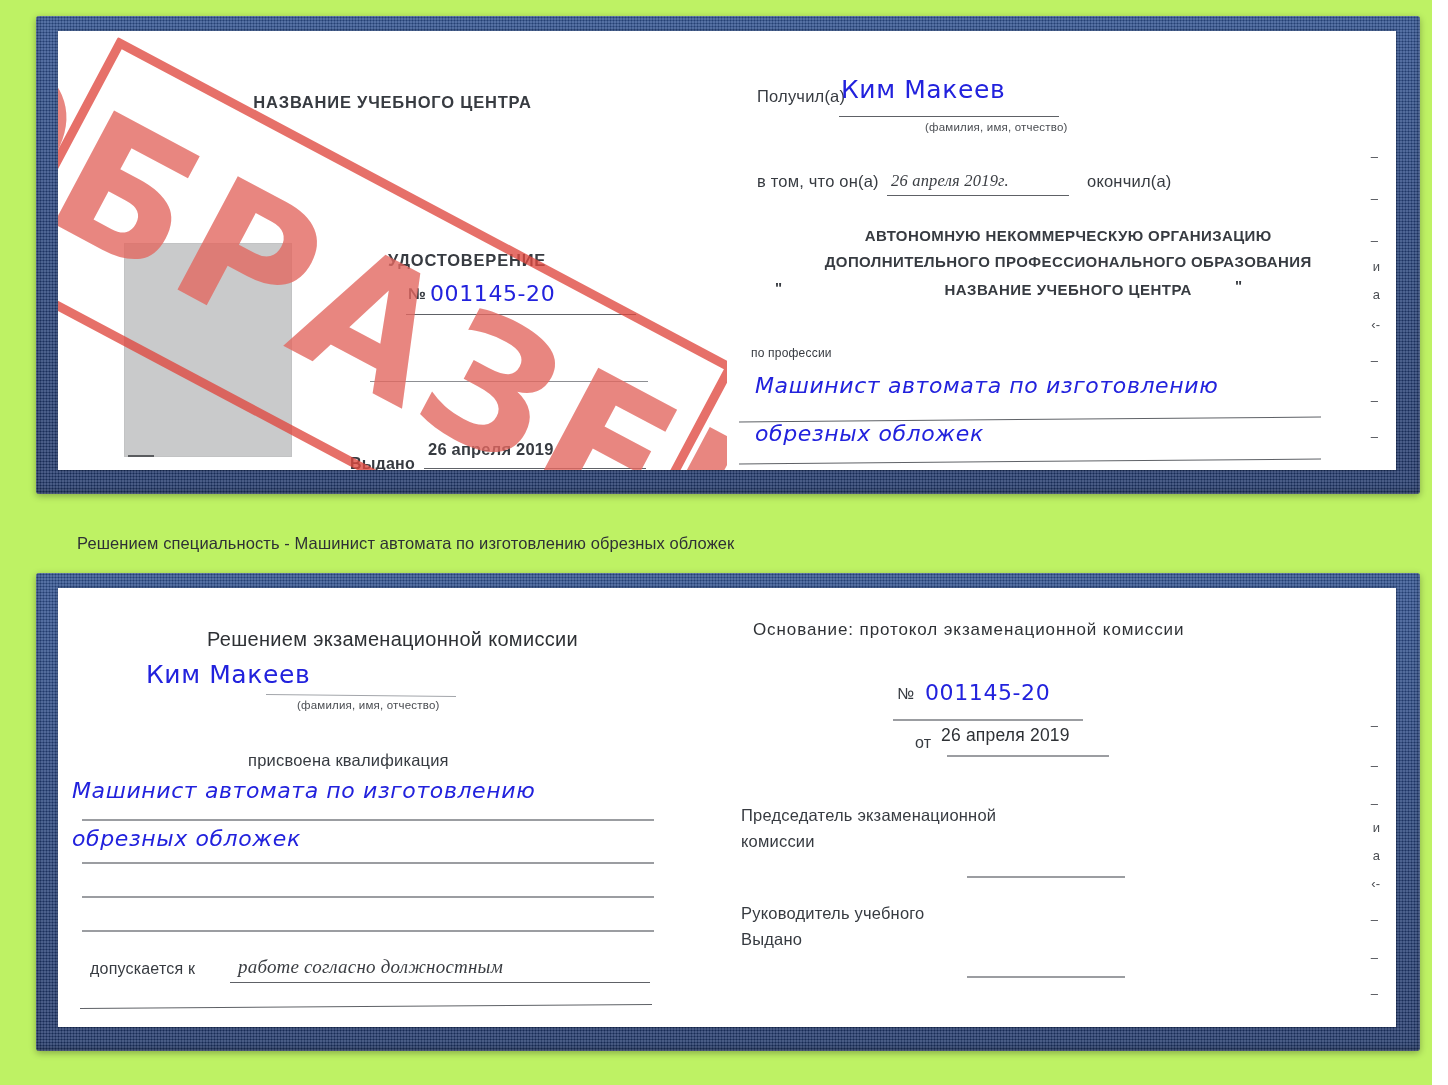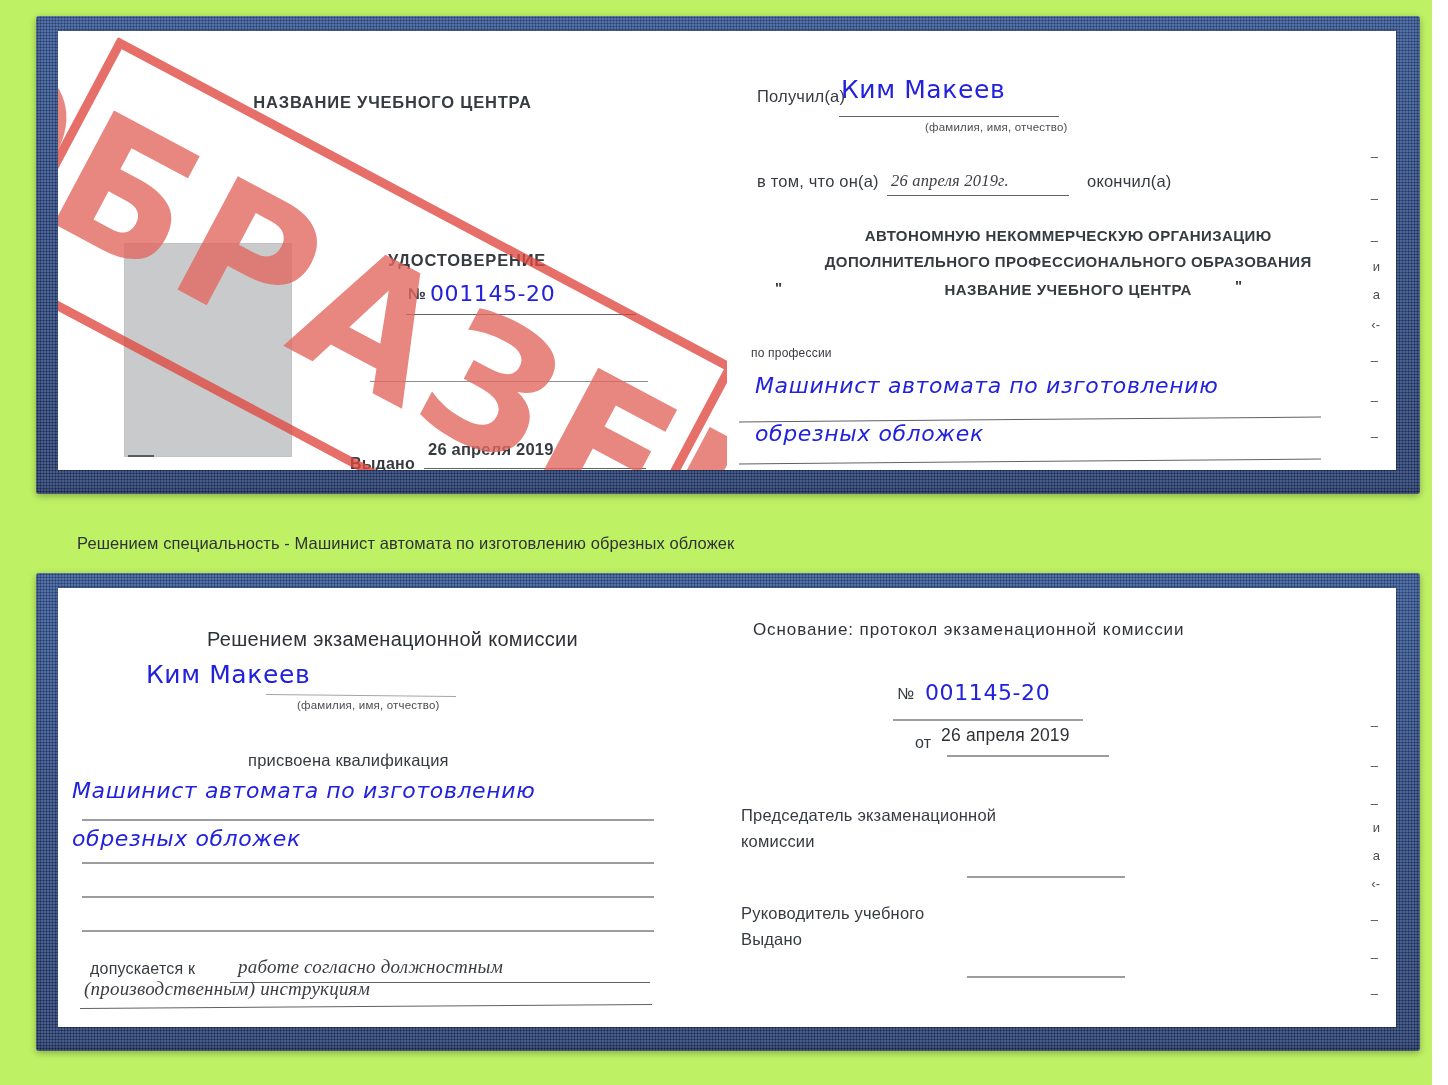--- a/index.html
+++ b/index.html
@@ -237,21 +237,20 @@
         <div class="t hand" style="left:14px; top:238px; font-size:22px;">обрезных обложек</div>
         <div class="rule" style="left:24px; top:274px; width:572px; height:2px; background:#9b9da1;"></div>
 
         <div class="rule" style="left:24px; top:308px; width:572px; height:2px; background:#9b9da1;"></div>
         <div class="rule" style="left:24px; top:342px; width:572px; height:2px; background:#9b9da1;"></div>
 
         <div class="t" style="left:32px; top:372px; font-size:16px;">допускается к</div>
         <div class="t serif-ital" style="left:180px; top:368px; font-size:19px;">работе согласно должностным</div>
         <div class="rule dark" style="left:172px; top:394px; width:420px;"></div>
 
-        <div class="t serif-ital" style="left:26px; top:390px; font-size:19px;">(производственным) инструкциям</div>
         <div class="rule dark" style="left:22px; top:418px; width:572px; transform:rotate(-0.4deg);"></div>
 
       </div>
 
       <div class="page right" style="width:50%;">
 
         <div class="t" style="left:26px; top:32px; font-size:17px; letter-spacing:0.9px; color:#2e3135;">Основание: протокол экзаменационной комиссии</div>
 
         <div class="t" style="left:170px; top:97px; font-size:16px;">№</div>
         <div class="t hand" style="left:198px; top:92px; font-size:22px; font-style:normal;">001145-20</div>

